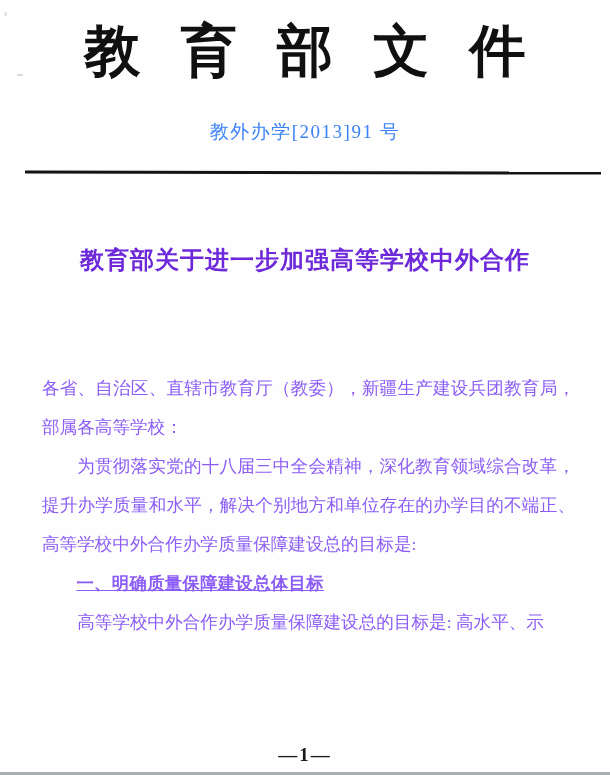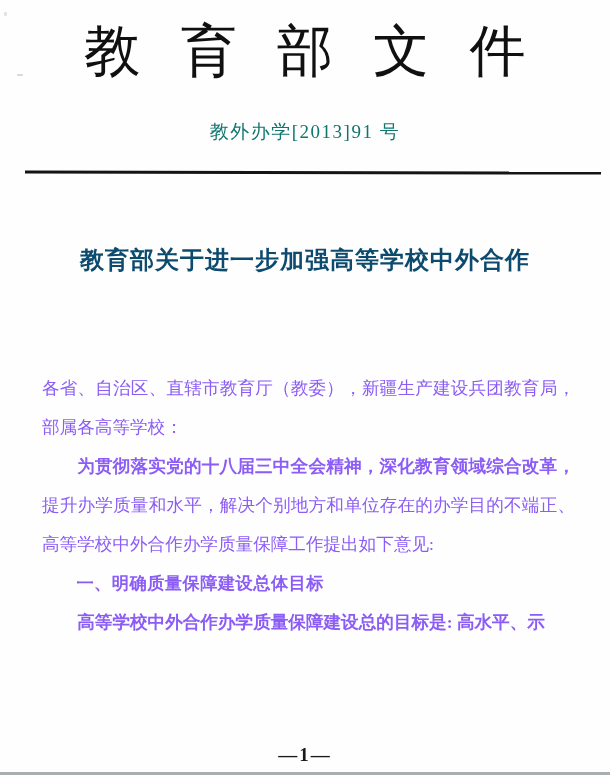--- a/index.html
+++ b/index.html
@@ -11,67 +11,68 @@
     background: #fefefe;
     overflow: hidden;
     font-family: "Liberation Serif", "DejaVu Serif", serif;
     color: #151515;
   }
   .agency-title {
     position: absolute;
     top: 14px; left: 0; right: 0;
     text-align: center;
     font-size: 56px;
-    font-weight: 400;
+    font-weight: 700;
     letter-spacing: 0.72em;
     text-indent: 0.72em;
     white-space: nowrap;
     color: #101010;
   }
   .doc-number {
     position: absolute;
     top: 119px; left: 0; right: 0;
     text-align: center;
     font-size: 19px;
     letter-spacing: 1.5px;
-    color: #0f766e;
+    color: #3b82f6;
   }
   .divider-rule {
     position: absolute;
     top: 171px; left: 25px;
     width: 576px; height: 3px;
     background: #141414;
     transform: rotate(0.12deg);
   }
   .doc-title {
     position: absolute;
     top: 238px; left: 0; right: 0;
     text-align: center;
     font-size: 24px;
     font-weight: 700;
     line-height: 45px;
     letter-spacing: 1px;
-    color: #0c4a6e;
+    color: #6d28d9;
   }
   .body-block {
     position: absolute;
     top: 369px; left: 42px;
     width: 533px;
     font-size: 17.6px;
     line-height: 39px;
     color: #8b5cf6;
   }
   .body-line { text-align: justify; }
   .body-line.fill { text-align-last: justify; }
-  .body-line.indent { text-indent: 2em; font-weight: bold; }
+  .body-line.indent { text-indent: 2em; }
   .body-line.bold {
     font-weight: 700;
     font-family: "Liberation Sans", "DejaVu Sans", sans-serif;
     font-size: 17.2px;
     letter-spacing: 0.5px;
+    text-decoration: underline;
   }
   .page-number {
     position: absolute;
     top: 744px; left: 0; right: 0;
     text-align: center;
     font-size: 19px;
     font-weight: 600;
     letter-spacing: 2px;
     color: #1a1a1a;
   }
@@ -102,21 +103,21 @@
 
   <div class="doc-title">
     <div>教育部关于进一步加强高等学校中外合作</div>
   </div>
 
   <div class="body-block" id="body-block">
       <div class="body-line fill">各省、自治区、直辖市教育厅（教委），新疆生产建设兵团教育局，</div>
       <div class="body-line">部属各高等学校：</div>
       <div class="body-line indent fill">为贯彻落实党的十八届三中全会精神，深化教育领域综合改革，</div>
       <div class="body-line fill">提升办学质量和水平，解决个别地方和单位存在的办学目的不端正、</div>
-      <div class="body-line">高等学校中外合作办学质量保障工作提出如下意见:</div>
+      <div class="body-line">高等学校中外合作办学质量保障建设总的目标是:</div>
       <div class="body-line indent bold">一、明确质量保障建设总体目标</div>
       <div class="body-line indent">高等学校中外合作办学质量保障建设总的目标是: 高水平、示</div>
     </div>
 
   <div class="page-number">—1—</div>
 
   <div class="scan-speck speck-1"></div>
   <div class="scan-speck speck-2"></div>
 
   <div class="bottom-scan-edge"></div>

